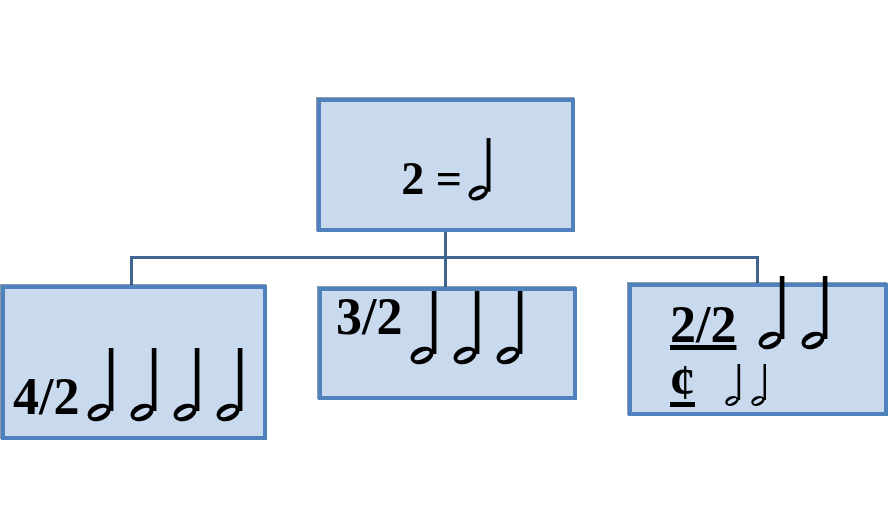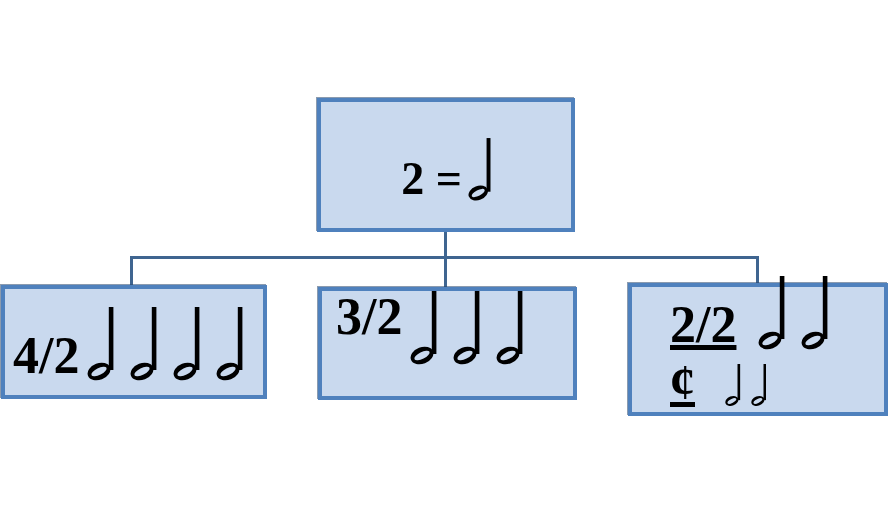--- a/index.html
+++ b/index.html
@@ -33,21 +33,21 @@
     box-sizing: border-box;
     background: var(--box-fill, #c9d9ee);
     border: 4px solid var(--box-border, #4f81bd);
     box-shadow: -1px -1px 0 0 rgba(44, 73, 110, 0.55);
     z-index: 1;
     overflow: visible;
   }
   #node-root { left: 317px; top: 98px;  width: 258px; height: 134px;
                display: flex; justify-content: center; align-items: flex-end;
                padding-bottom: 26px; column-gap: 6px; }
-  #node-4-2  { left: 1px;   top: 285px; width: 266px; height: 114px;
+  #node-4-2  { left: 1px;   top: 285px; width: 266px; height: 155px;
                display: flex; align-items: flex-end;
                padding: 0 0 13px 8px;  column-gap: 8px; }
   #node-3-2  { left: 318px; top: 287px; width: 259px; height: 113px;
                display: flex; align-items: flex-start;
                padding: 0 0 13px 14px; column-gap: 8px; }
   #node-2-2  { left: 628px; top: 283px; width: 260px; height: 133px;
                display: flex; flex-direction: column;
                padding: 12px 0 0 38px; row-gap: 6px; }
   .row { display: flex; align-items: flex-end; text-decoration: underline; }
   .row-r1 { column-gap: 22px; }

